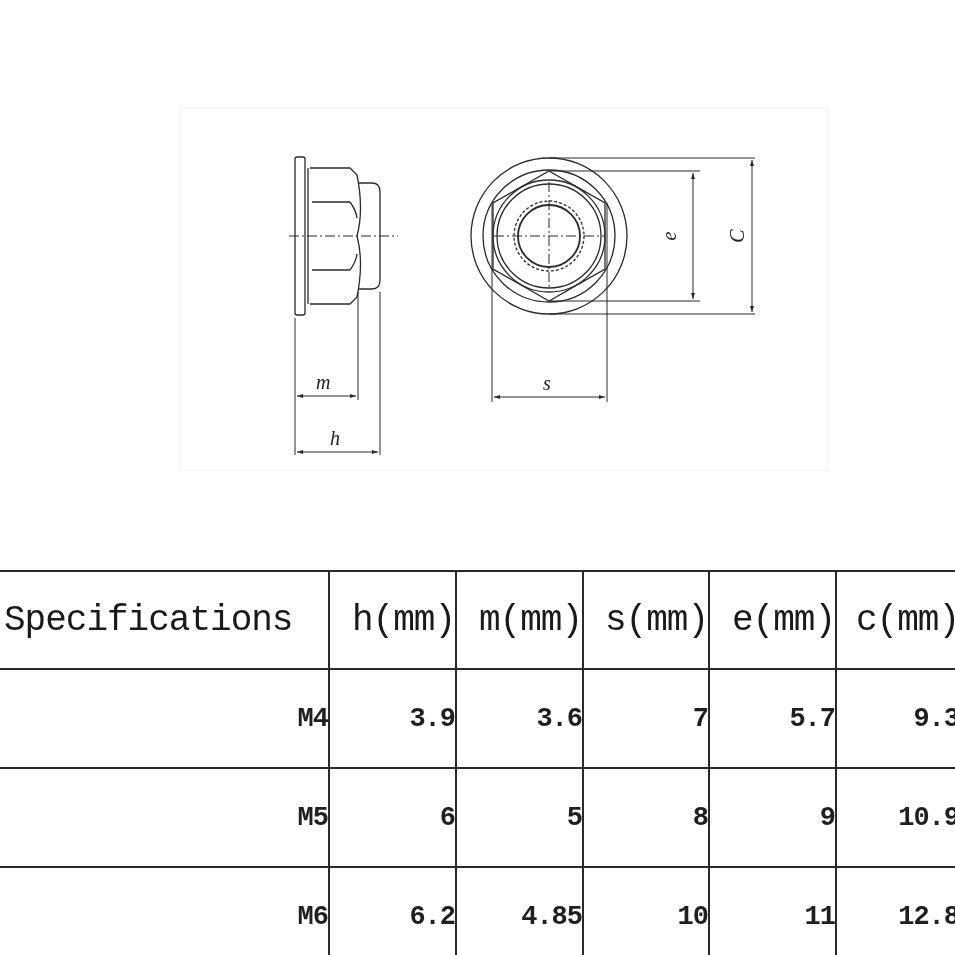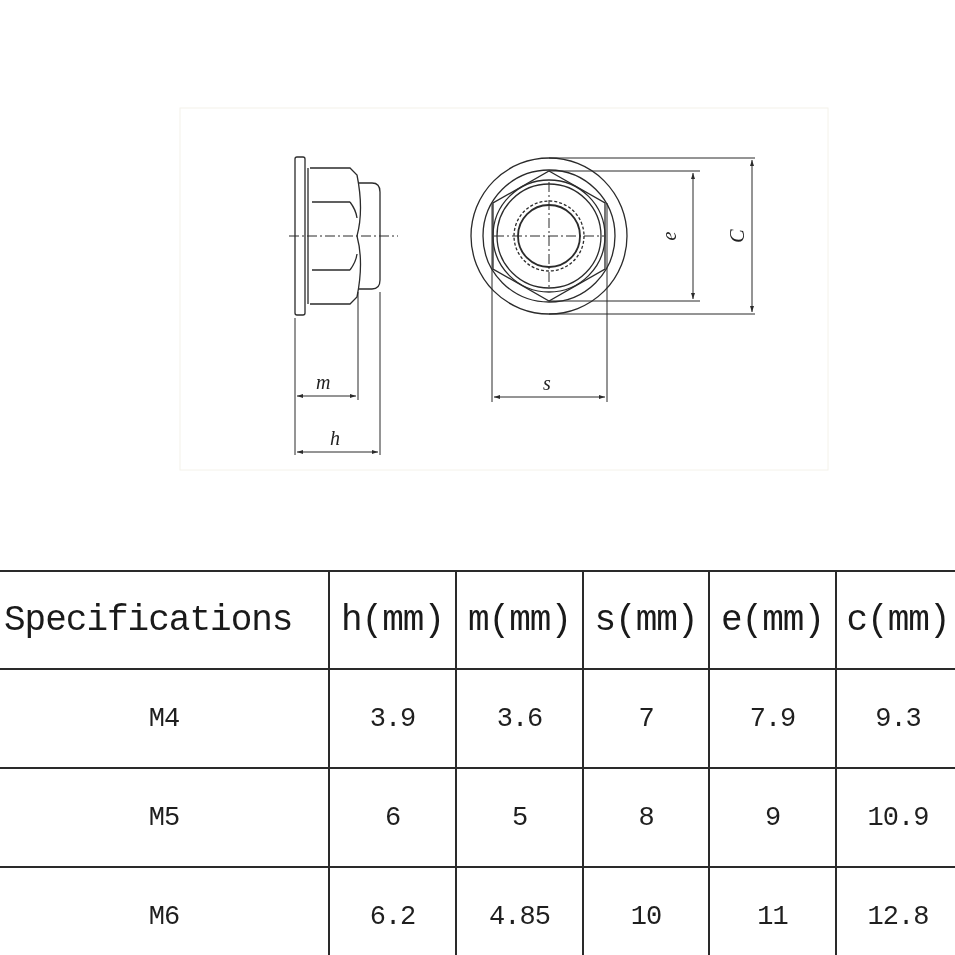--- a/index.html
+++ b/index.html
@@ -32,39 +32,40 @@
     .spec-table {
       position: absolute;
       left: 0;
       top: 570px;
       width: 960px;
       border-collapse: collapse;
       table-layout: fixed;
     }
     .spec-table td, .spec-table th {
       border: 2px solid #2a2a2a;
-      text-align: center;
+      text-align: right;
       vertical-align: middle;
       padding: 0;
       font-weight: normal;
     }
     .spec-table tr.header-row { height: 98px; }
     .spec-table tr.data-row { height: 99px; }
     .spec-table th {
       font-family: "Liberation Mono", "DejaVu Sans Mono", monospace;
       font-size: 36px;
       letter-spacing: -1px;
       white-space: nowrap;
     }
     .spec-table th.first { text-align: left; padding-left: 4px; }
     .spec-table td {
       font-family: "Liberation Mono", "DejaVu Sans Mono", monospace;
       font-size: 27px;
       letter-spacing: -1px;
       color: #1f1f1f;
+      font-weight: bold;
     }
     .spec-table tr:first-child th { border-top-width: 2px; }
     .spec-table td:first-child, .spec-table th:first-child { border-left: none; margin-left: 36px; }
   </style>
 </head>
 <body>
 
 <div class="drawing">
   <svg width="955" height="520" viewBox="0 0 955 520" xmlns="http://www.w3.org/2000/svg" stroke="#2b2b2b" fill="none" stroke-width="1.3">
 
@@ -160,21 +161,21 @@
       <th>e(mm)</th>
       <th>c(mm)</th>
     </tr>
   </thead>
   <tbody>
     <tr class="data-row">
       <td>M4</td>
       <td>3.9</td>
       <td>3.6</td>
       <td>7</td>
-      <td>7.9</td>
+      <td>5.7</td>
       <td>9.3</td>
     </tr>
     <tr class="data-row">
       <td>M5</td>
       <td>6</td>
       <td>5</td>
       <td>8</td>
       <td>9</td>
       <td>10.9</td>
     </tr>

